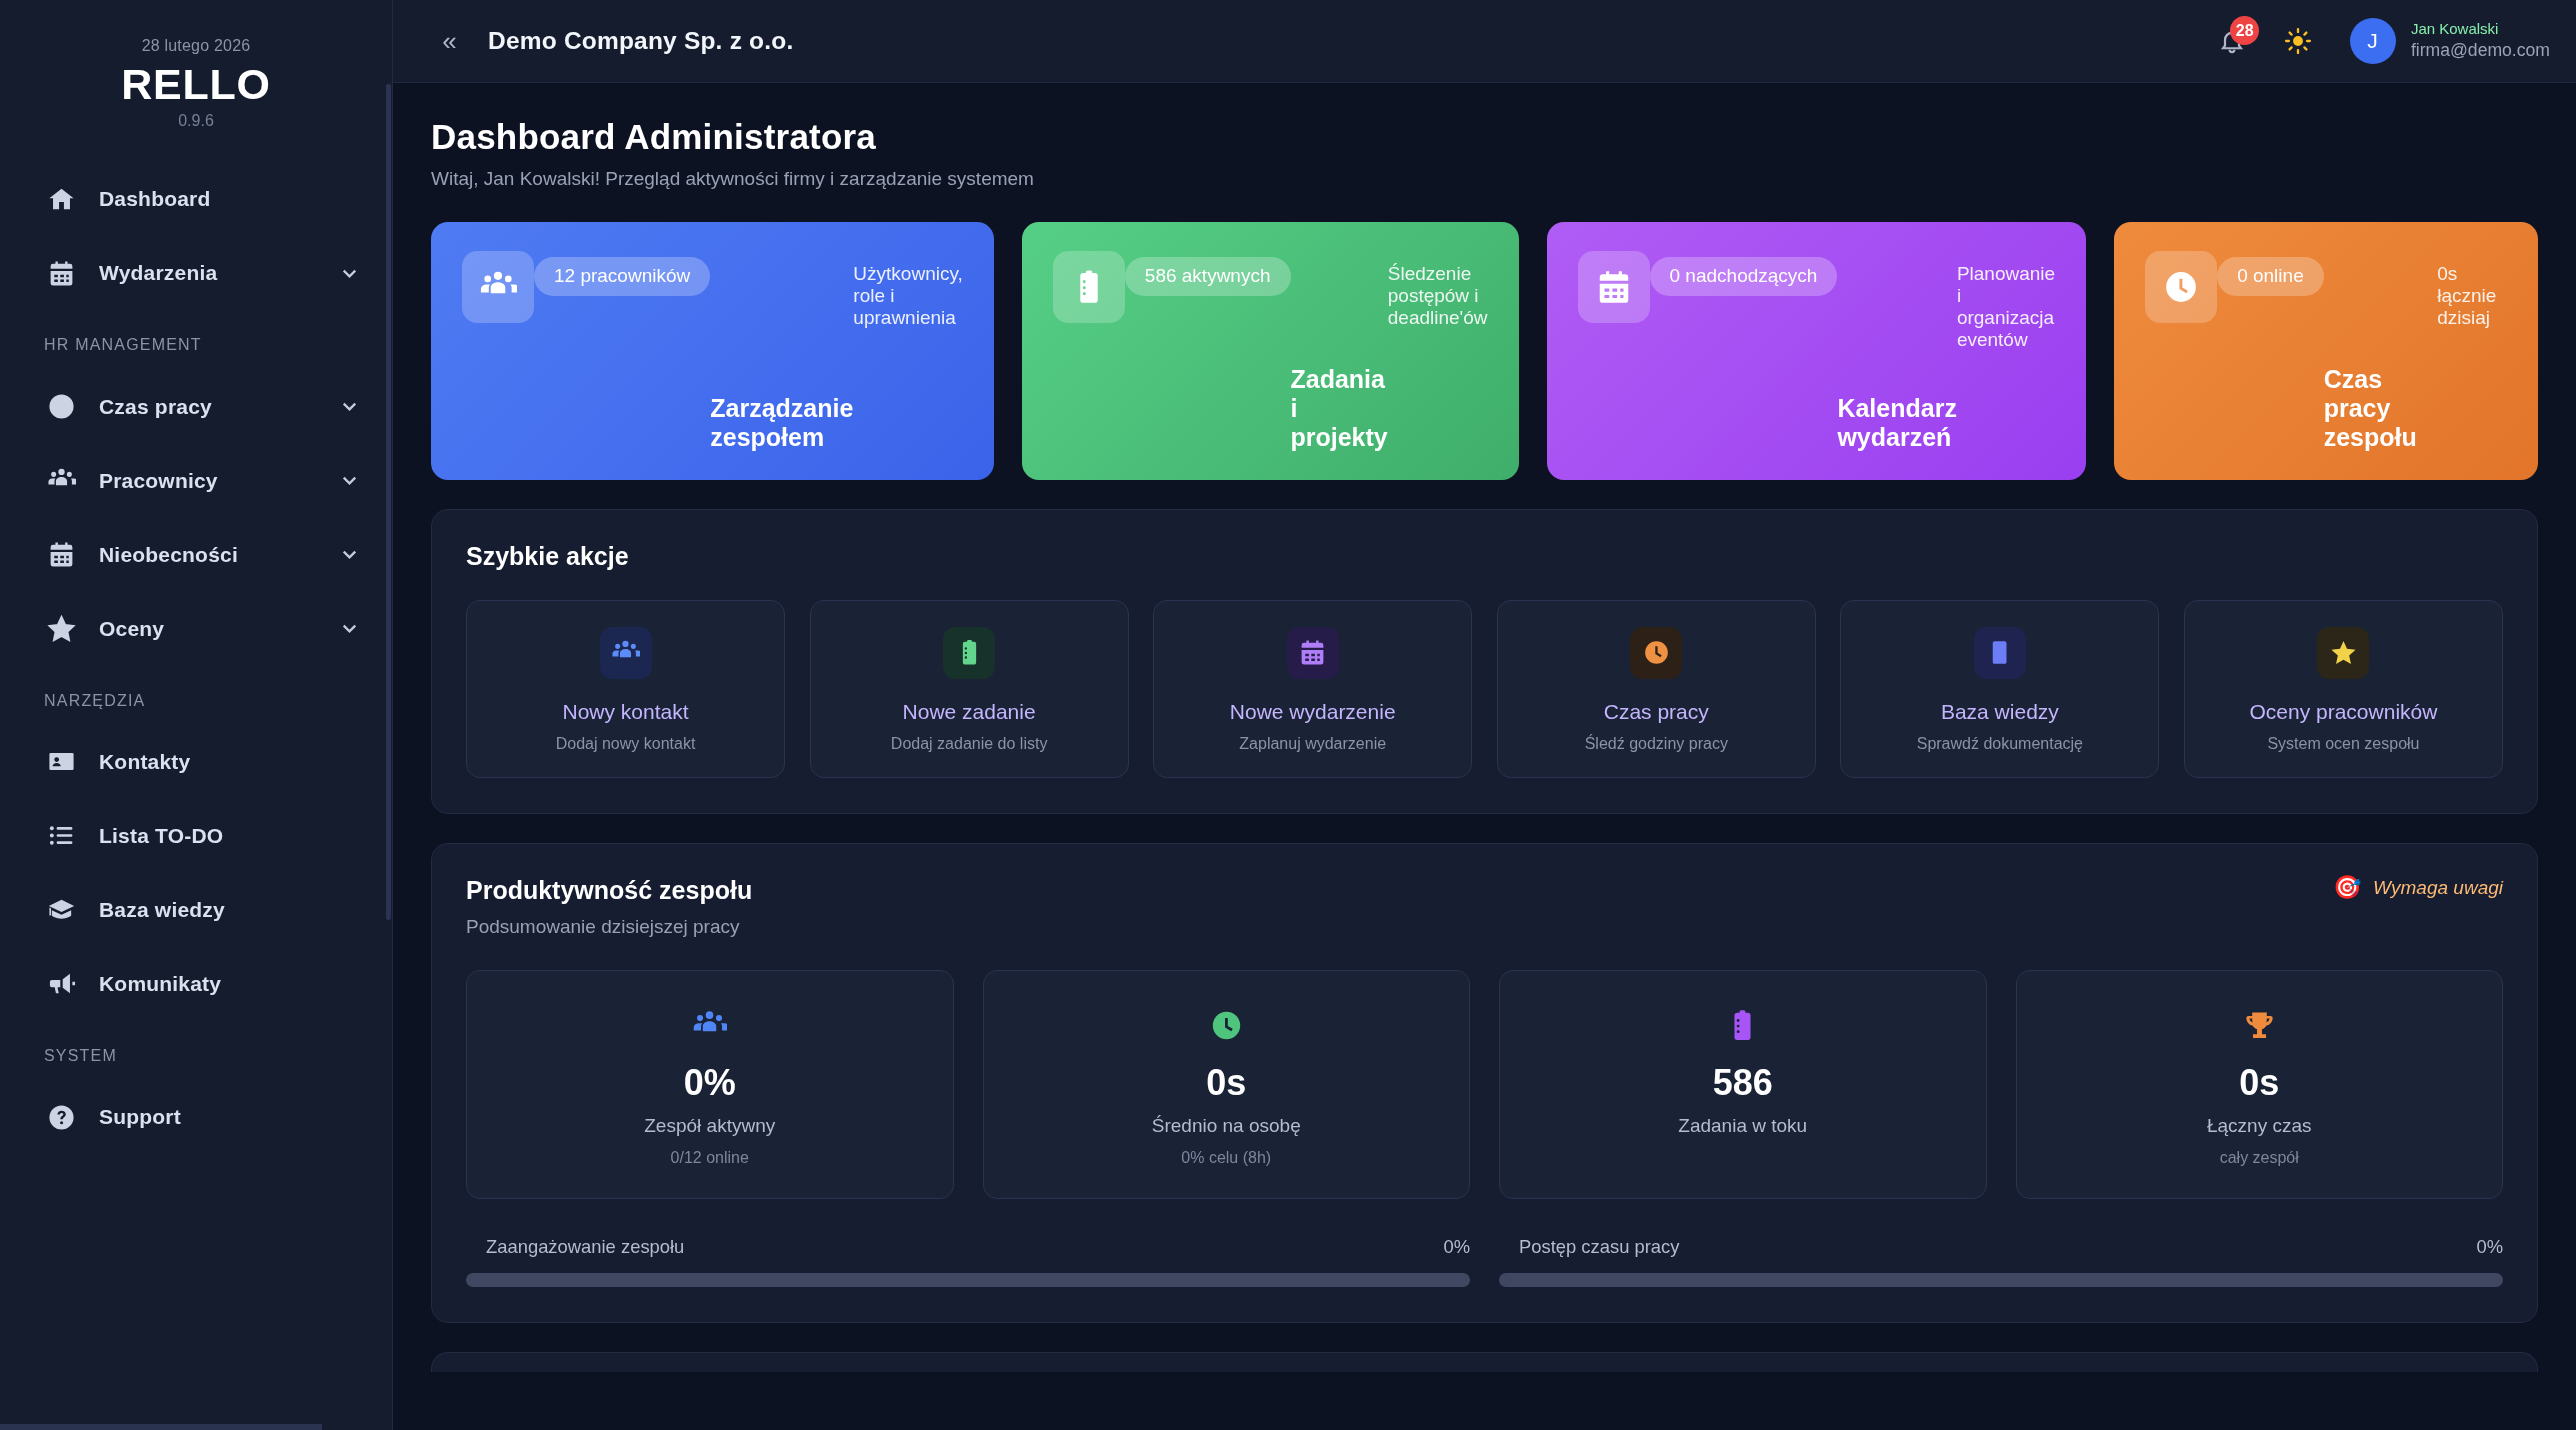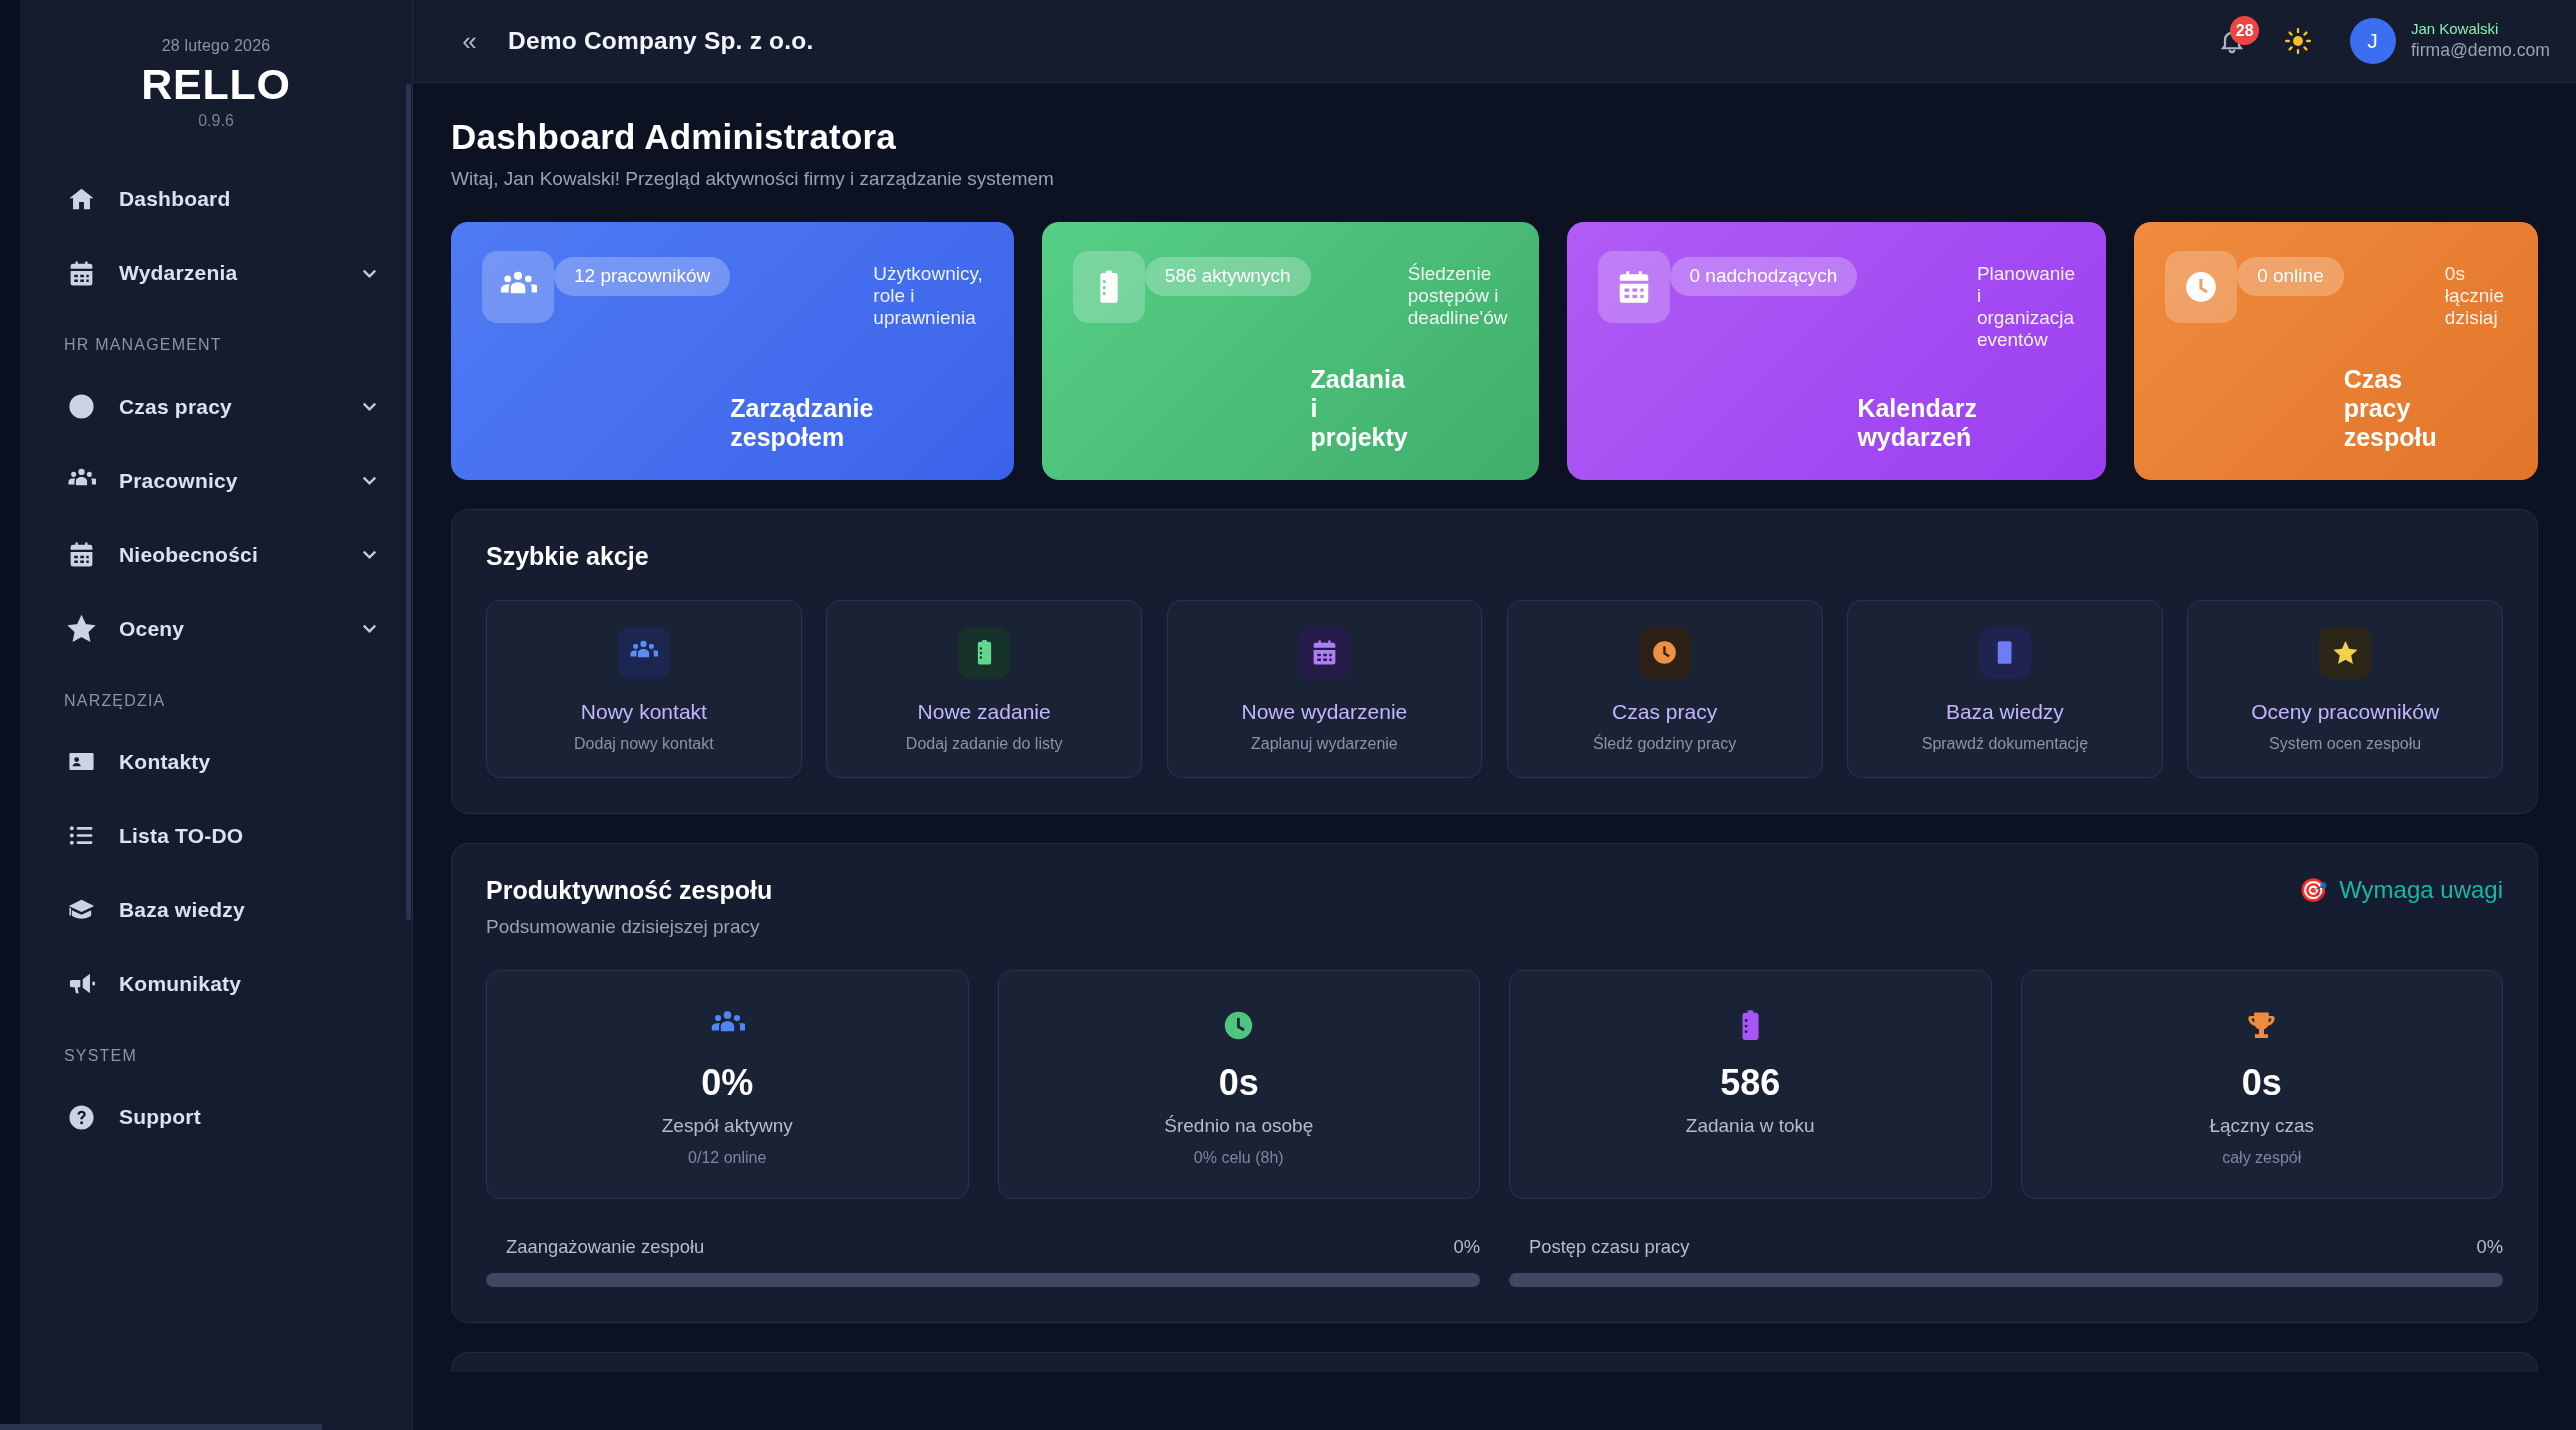--- a/index.html
+++ b/index.html
@@ -12,21 +12,20 @@
   }
   .app { display: flex; width: 2576px; height: 1431px; }
 
   
   .sidebar {
     width: 393px; flex: 0 0 393px; height: 1431px;
     background: #151c2e;
     border-right: 0.8px solid #212a40;
     position: relative;
     overflow: hidden;
-    margin-left: 20px;
   }
   .brand { padding: 37px 0 21.5px; text-align: center; }
   .brand-date { font-size: 16px; color: #8b93a7; letter-spacing: 0.2px; }
   .brand-name {
     font-size: 43px; font-weight: bold; color: #ffffff;
     letter-spacing: 0.8px; line-height: 1.15; margin-top: 4.6px;
   }
   .brand-version { font-size: 16px; color: #77809a; margin-top: 3.1px; }
 
   .nav { padding: 10.7px 0 0; }
@@ -124,21 +123,21 @@
 
   .panel {
     background: #161d30; border: 0.8px solid #222b42;
     border-radius: 17px; padding: 32px 34px 35px; margin-top: 29px;
   }
   .panel-head { display: flex; align-items: flex-start; justify-content: space-between; }
   .panel-title { font-size: 25px; font-weight: bold; color: #ffffff; }
   .panel-sub { font-size: 19px; color: #99a1b5; margin-top: 10.7px; }
   .attention { display: flex; align-items: center; gap: 10.7px; }
   .attention-ico { font-size: 23px; line-height: 1; }
-  .attention-text { font-size: 24px; color: #14b8a6; font-weight: normal; }
+  .attention-text { font-size: 19px; color: #fdba74; font-weight: normal; font-style: italic; }
 
   .qa-grid { display: grid; grid-template-columns: repeat(6, 1fr); gap: 24.5px; margin-top: 29px; }
   .qa-card {
     background: #1a2236; border: 0.8px solid #2a3350; border-radius: 14px;
     padding: 26px 14px 24.5px; text-align: center; cursor: pointer;
   }
   .qa-ico {
     width: 52px; height: 52px; border-radius: 12.3px; margin: 0 auto;
     display: flex; align-items: center; justify-content: center;
   }

